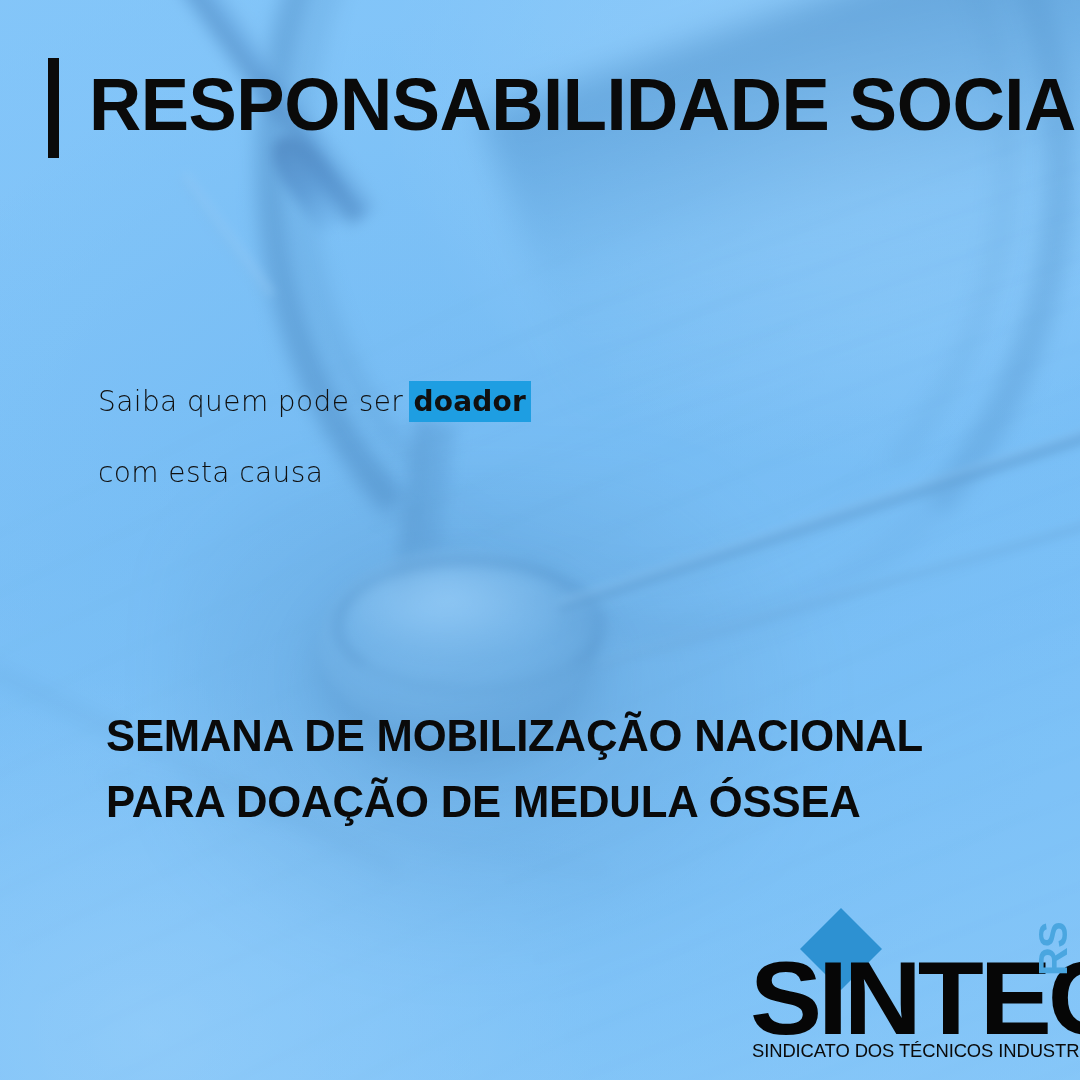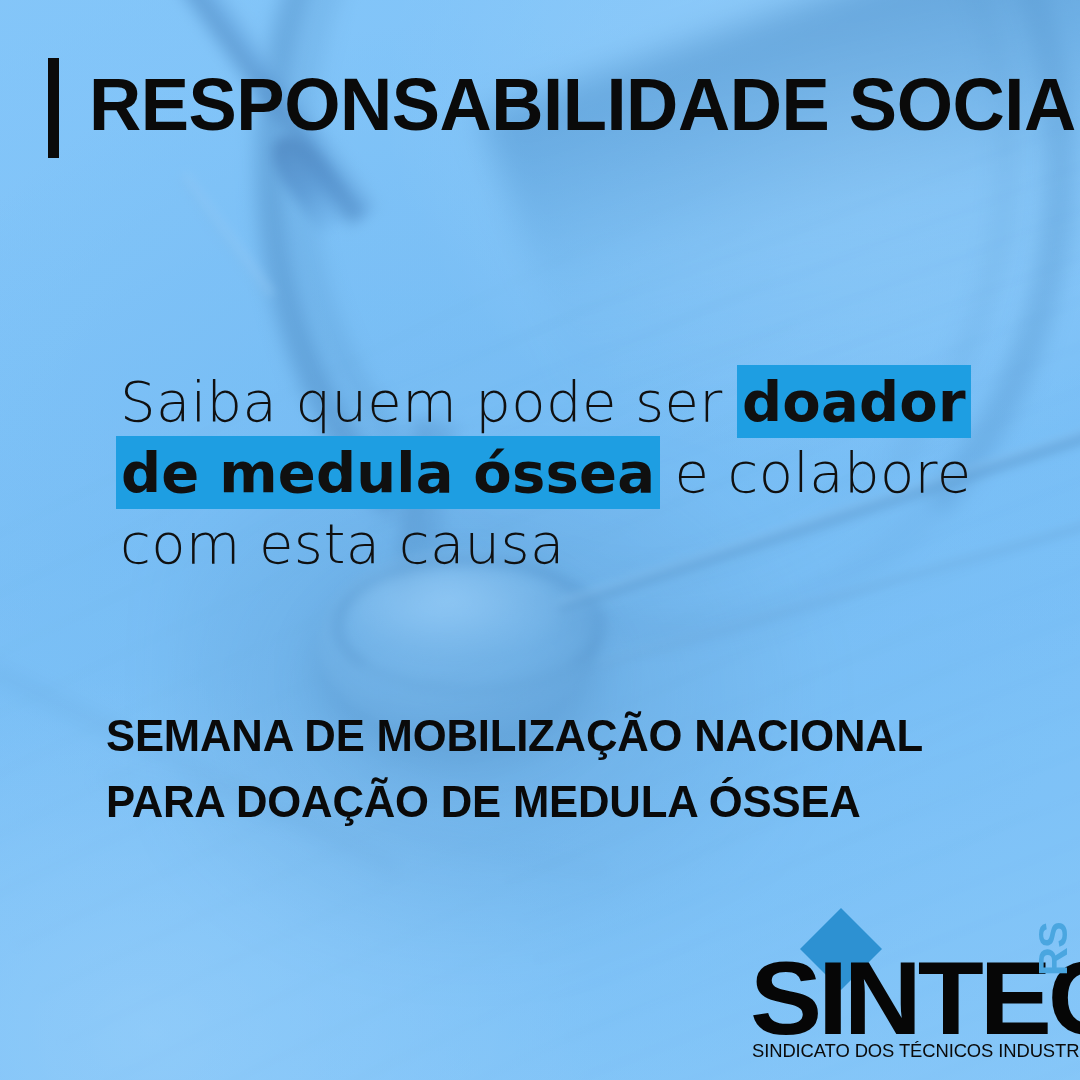--- a/index.html
+++ b/index.html
@@ -310,26 +310,26 @@
     letter-spacing: -0.5px;
     color: #0a0a0a;
     white-space: nowrap;
     transform: scaleX(0.965);
     transform-origin: 0 50%;
   }
 
   
   .intro {
     position: absolute;
-    left: 120px;
+    left: 98px;
     top: 366px;
     width: 840px;
     font-family: "DejaVu Sans", sans-serif;
     font-weight: 300;
-    font-size: 56px;
+    font-size: 28px;
     line-height: 71px;
     color: #101010;
     letter-spacing: 0.4px;
   }
 
   .intro .hl {
     font-weight: 700;
     background: #1e9ee2;
     box-shadow: 0 0 0 4px #1e9ee2;
     padding: 0 1px;
@@ -448,21 +448,20 @@
 
   <div class="content">
 
     <div class="header">
       <div class="header-rule"></div>
       <div class="header-title">RESPONSABILIDADE SOCIAL</div>
     </div>
 
     <div class="intro">
       <span class="intro-line"><span>Saiba quem pode ser </span><span class="hl">doador</span></span>
-      <span class="intro-line"><span class="hl">de medula óssea</span><span> e colabore</span></span>
       <span class="intro-line">com esta causa</span>
     </div>
 
     <div class="headline">
       <span class="headline-line">SEMANA DE MOBILIZAÇÃO NACIONAL</span>
       <span class="headline-line">PARA DOAÇÃO DE MEDULA ÓSSEA</span>
     </div>
 
     <div class="logo">
       <div class="logo-diamond"></div>

